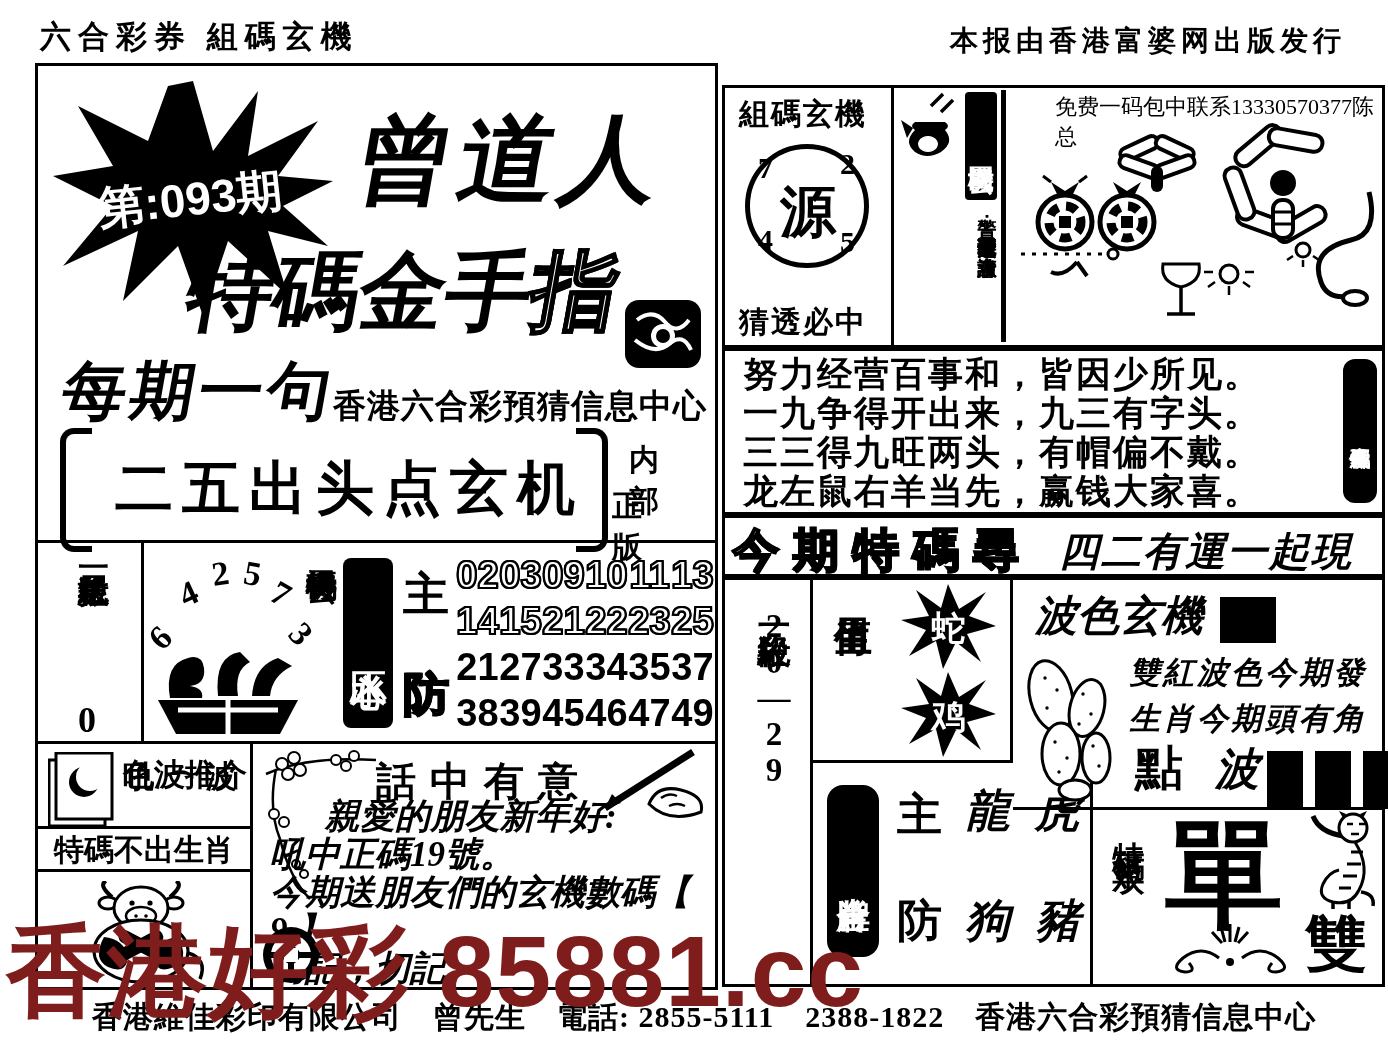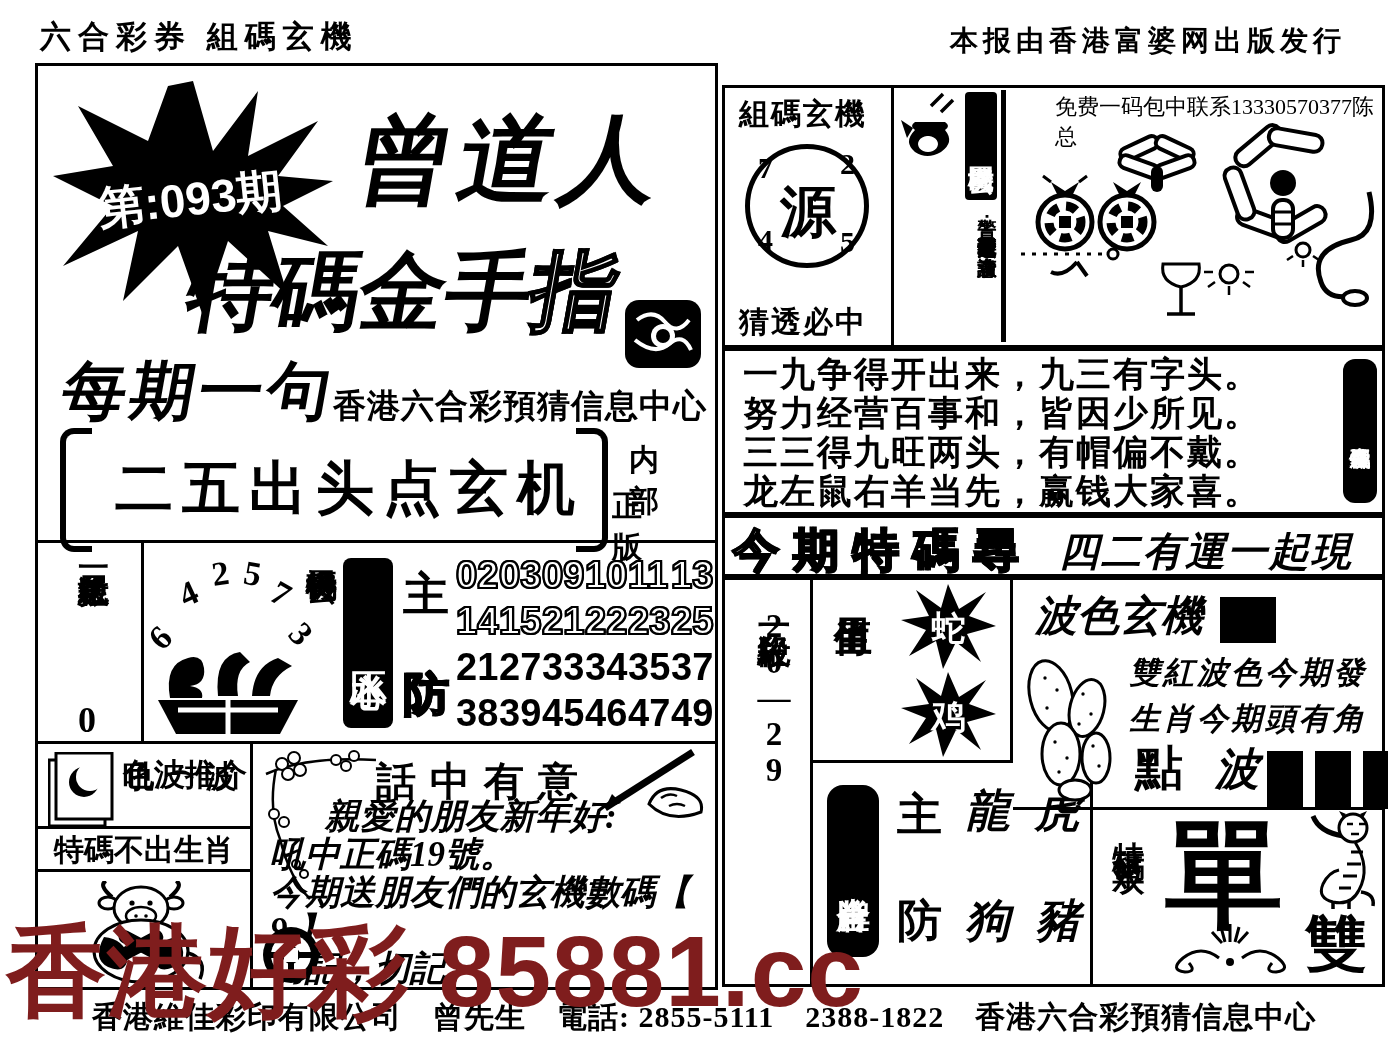--- a/index.html
+++ b/index.html
@@ -9,21 +9,21 @@
   .b3{border:3px solid #000;box-sizing:border-box}
   .bold{font-weight:bold}
   .sans{font-family:"Liberation Sans",sans-serif}
   .vert{writing-mode:vertical-rl;text-orientation:upright}
   .outline{color:#fff;-webkit-text-stroke:2.2px #000;
            text-shadow:-1px -1px 0 #000,1px -1px 0 #000,-1px 1px 0 #000,1px 1px 0 #000}
   .blkbox{background:#000}
   .rlabel{background:#000;color:#fff;border-radius:12px;display:flex;
           align-items:center;justify-content:center}
   .skew{transform:skewX(-10deg);display:inline-block}
-  .cell{display:inline-block;width:43px;}
+  .cell{display:inline-block;width:43px;text-align:center}
   .row{height:46px;line-height:46px;white-space:nowrap}
   .hand{font-style:italic}
   svg{display:block}
 </style>
 </head>
 <body>
 
 <div class="abs bold" style="left:40px;top:16px;font-size:31px;letter-spacing:7px">六合彩券  組碼玄機</div>
 <div class="abs bold" style="left:950px;top:22px;font-size:28px;letter-spacing:5px">本报由香港富婆网出版发行</div>
 
@@ -266,22 +266,22 @@
         <path d="M-10,6 l-6,4 M10,6 l6,4 M0,10 v7" stroke="#000" stroke-width="2.5"></path>
       </g>
       <path d="M352,70 q10,42 -18,48 q-42,10 -30,42 q6,18 30,14" stroke="#000" stroke-width="5" fill="none"></path>
       <ellipse cx="338" cy="176" rx="12" ry="7" fill="#fff" stroke="#000" stroke-width="4"></ellipse>
     </svg>
   </div>
 </div>
 
 <div class="abs b3" style="left:722px;top:348px;width:663px;height:167px">
   <div class="abs bold" style="left:18px;top:4px;font-size:35px;line-height:39px;letter-spacing:2px">
+    <div>努力经营百事和，皆因少所见。</div>
     <div>一九争得开出来，九三有字头。</div>
-    <div>努力经营百事和，皆因少所见。</div>
     <div>三三得九旺两头，有帽偏不戴。</div>
     <div>龙左鼠右羊当先，赢钱大家喜。</div>
   </div>
   <div class="rlabel abs vert bold" style="left:618px;top:8px;width:34px;height:144px;font-size:21px">赢钱锦囊</div>
 </div>
 
 <div class="abs b3" style="left:722px;top:515px;width:663px;height:62px">
   <div class="abs sans outline" style="left:8px;top:2px;font-size:46px;font-weight:900;letter-spacing:14px">今期特碼尋</div>
   <div class="abs hand bold" style="left:334px;top:6px;font-size:40px;letter-spacing:2px">四二有運一起現</div>
 </div>

